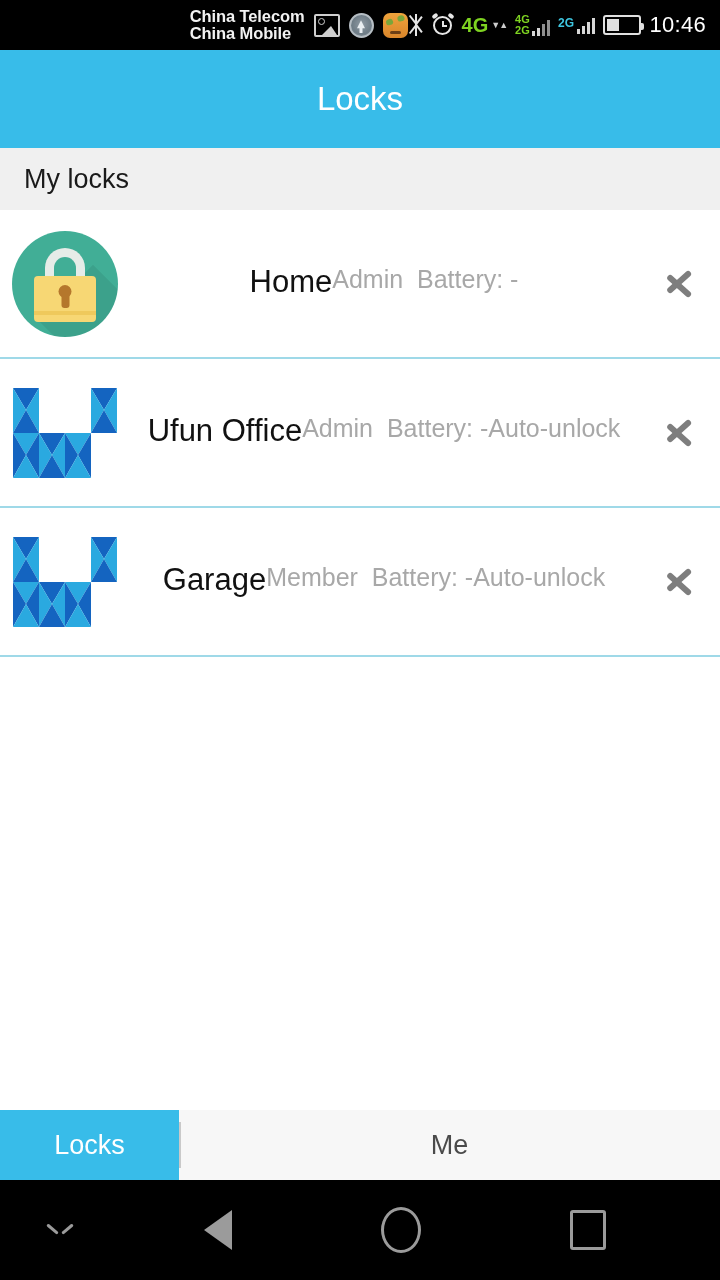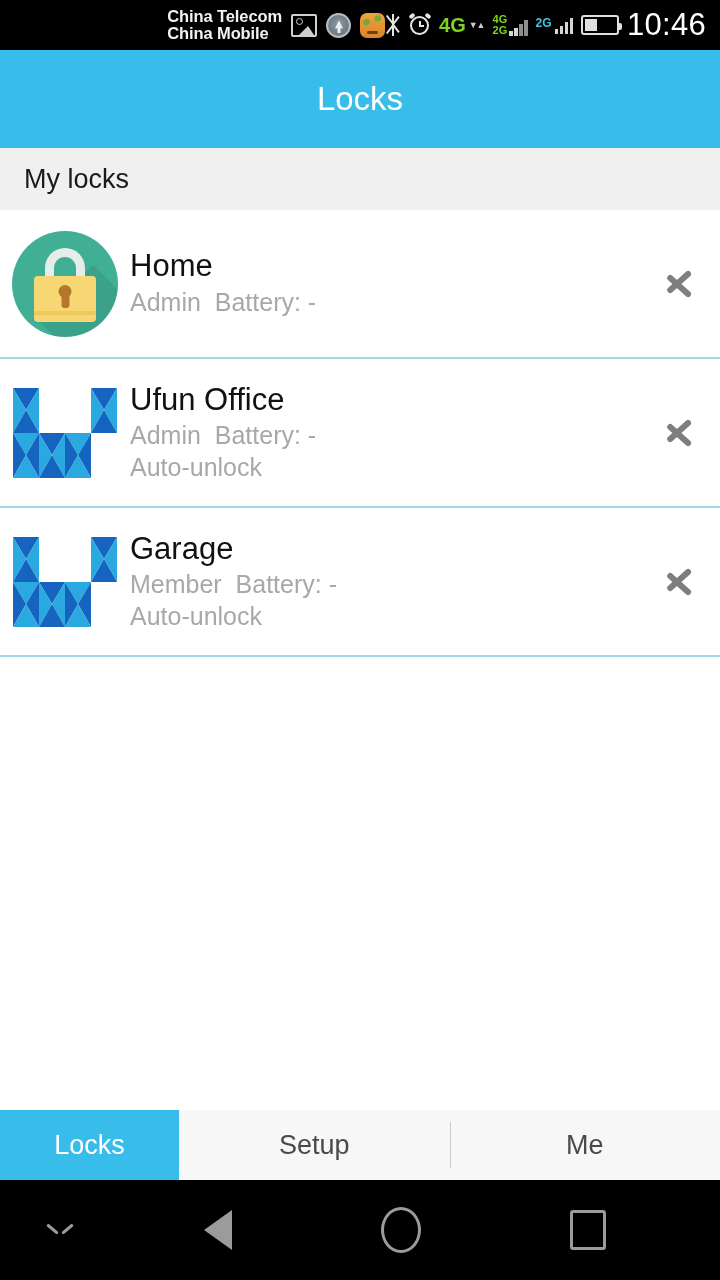--- a/index.html
+++ b/index.html
@@ -113,21 +113,21 @@
 
   .battery {
     width:38px; height:20px; border:2.2px solid #e0e0e0; border-radius:3px;
     position:relative; display:flex; align-items:center; padding:2px;
   }
   .battery::after {
     content:""; position:absolute; right:-5px; top:6px;
     width:3px; height:7px; background:#e0e0e0; border-radius:0 2px 2px 0;
   }
   .battery .fill { height:100%; background:#e0e0e0; width:40%; }
-  .clock { font-size:31px; color:#ffffff; letter-spacing:0.3px; }
+  .clock { font-size:22px; color:#ffffff; letter-spacing:0.3px; }
 
   
   .appbar {
     position:absolute; top:50px; left:0; width:720px; height:98px;
     background:#38bce9; display:flex; align-items:center; justify-content:center;
   }
   .appbar .title { color:#ffffff; font-size:33px; font-weight:normal; }
 
   
   .section-head {
@@ -139,21 +139,21 @@
   
   .list { position:absolute; top:210px; left:0; width:720px; }
   .row {
     position:relative; width:720px; height:149px; background:#ffffff;
     display:flex; align-items:center; border-bottom:2px solid #9fd9e8;
   }
   .row .icon-box {
     width:130px; min-width:130px; height:149px;
     display:flex; align-items:center; justify-content:center;
   }
-  .row .texts { flex:1; display:flex; flex-direction:column; justify-content:center; }
+  .row .texts { flex:1; display:flex; flex-direction:row; justify-content:center; }
   .row .name { font-size:31px; color:#111111; line-height:1.18; margin-bottom:2px; }
   .row .meta { font-size:25px; color:#a8a8a8; line-height:1.26; }
   .row .chev-box { width:82px; display:flex; align-items:center; justify-content:center; }
 
   .chev { width:26px; height:48px; position:relative; }
   .chev i {
     position:absolute; left:2px; width:30px; height:6px; background:#7e7e7e;
     border-radius:3px;
   }
   .chev i.top { top:13px; transform-origin:left center; transform:rotate(42deg); }
@@ -430,23 +430,20 @@
           </div>
       </div>
     </div>
 
   </div>
 
   <div class="tabbar">
     <div class="tab active">
       <span>Locks</span>
     </div>
-    <div class="tab">
-      <span>Setup</span>
-    </div>
     <div class="tab sep">
       <span>Me</span>
     </div>
   </div>
 
   <div class="navbar">
     <div class="nav-btn nav-hide">
       <div class="chevdown">
           <i class="l"></i>
           <i class="r"></i>

